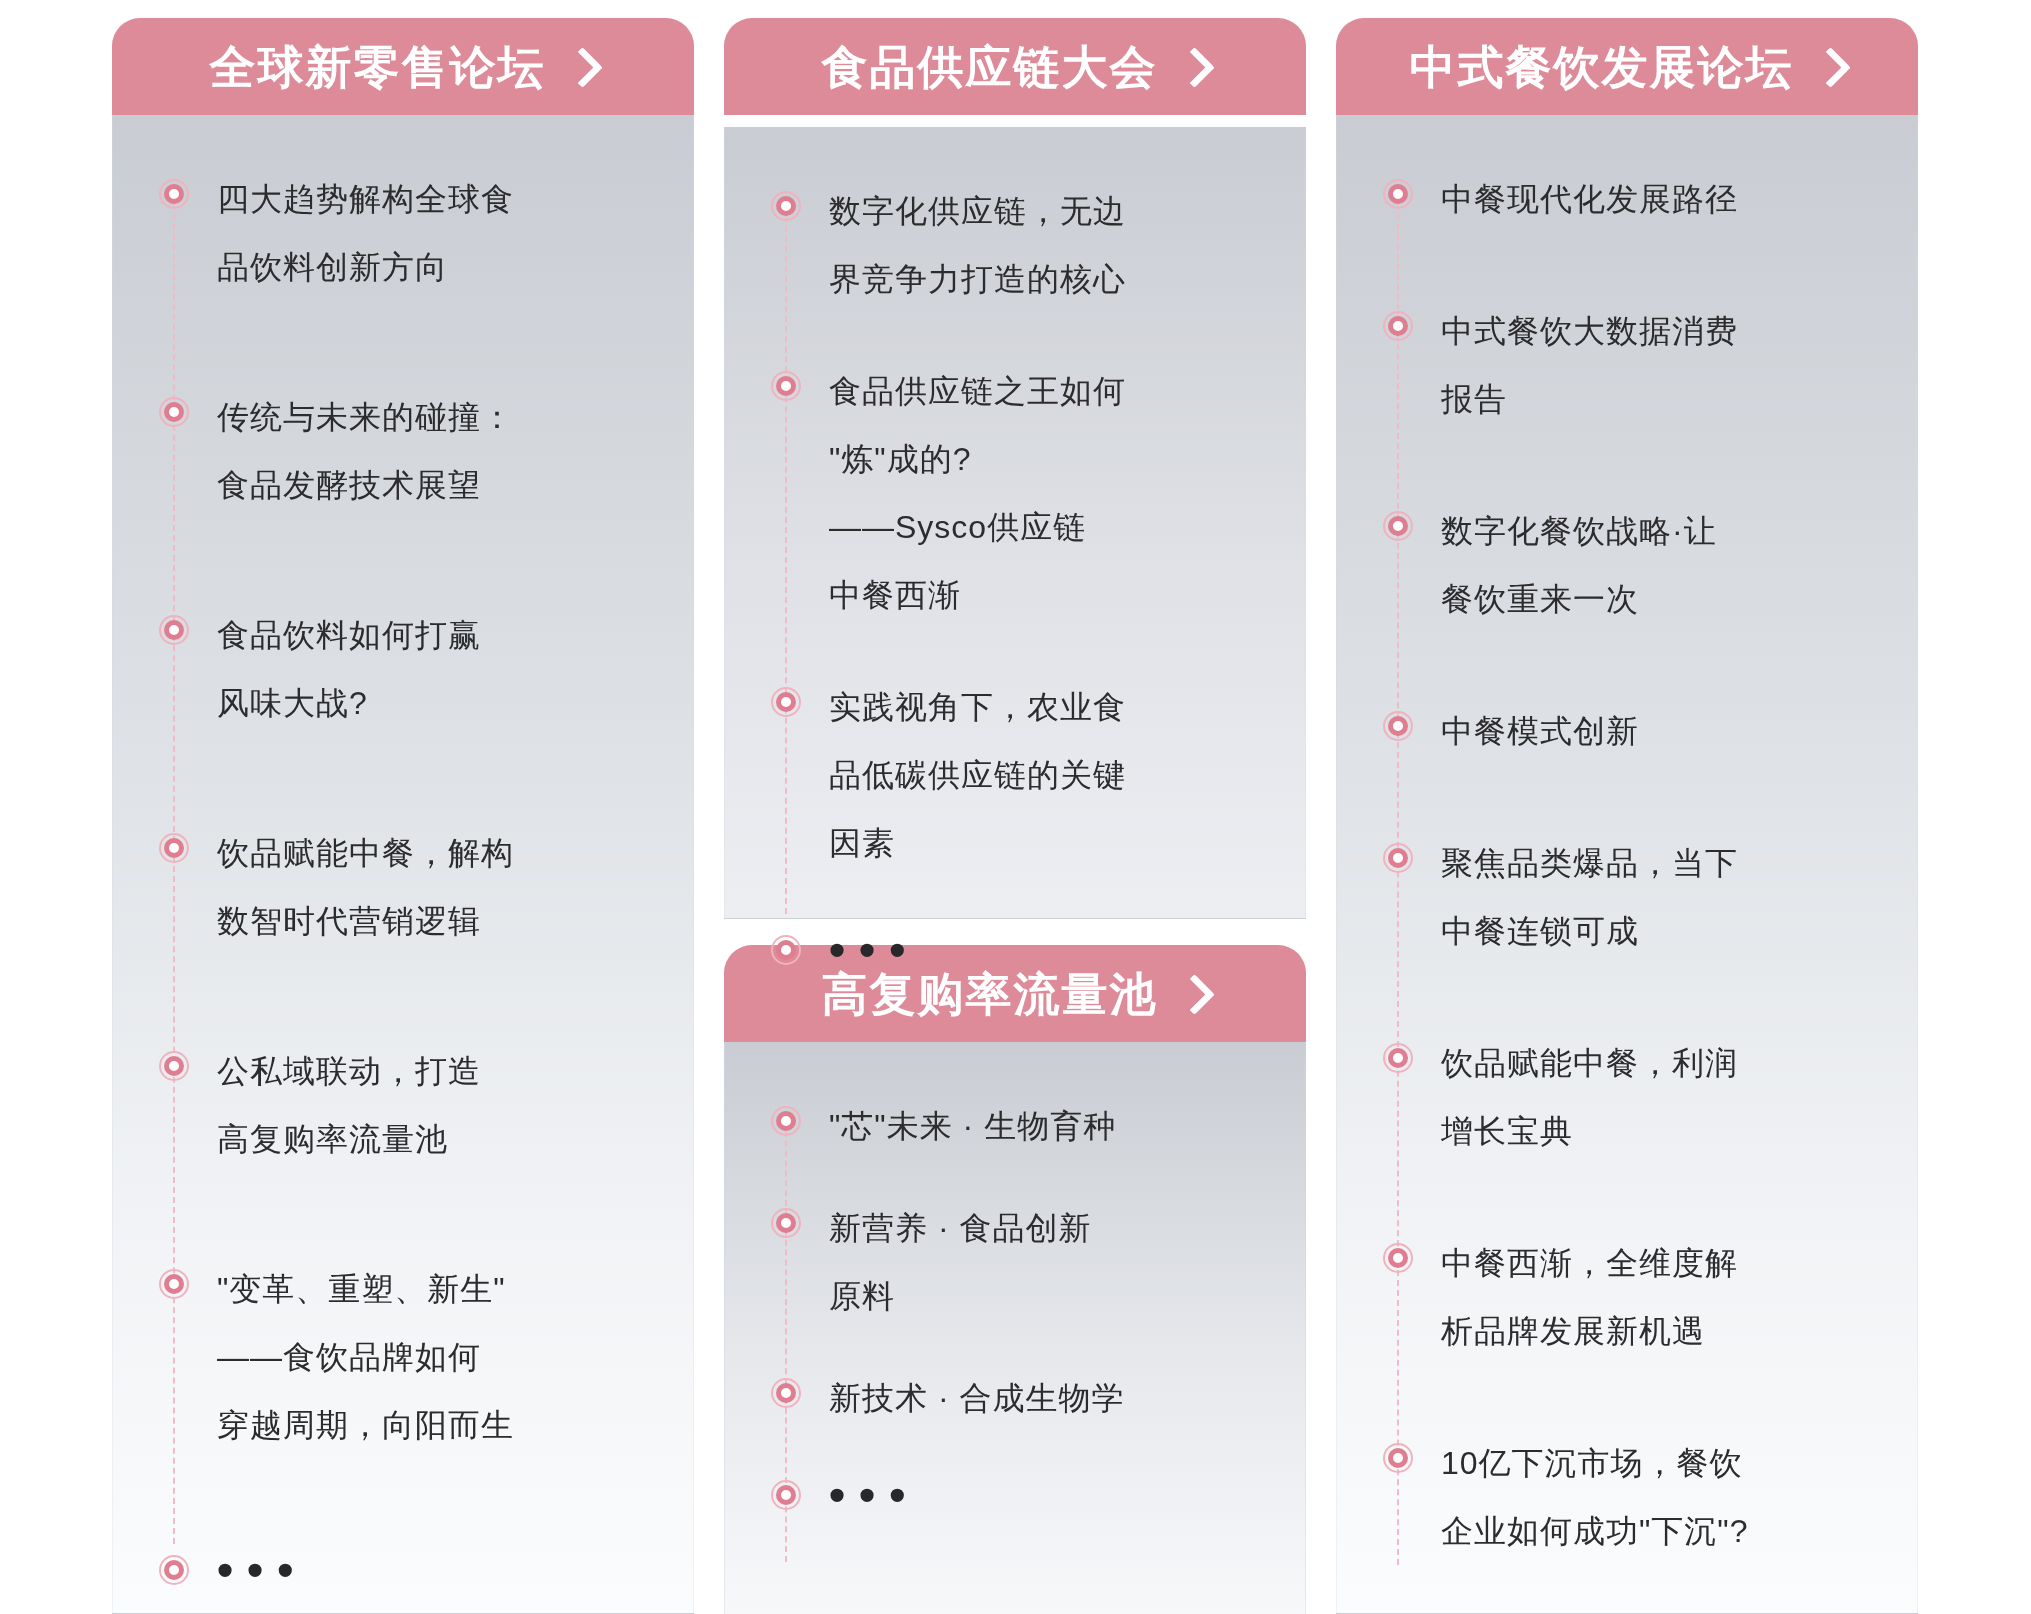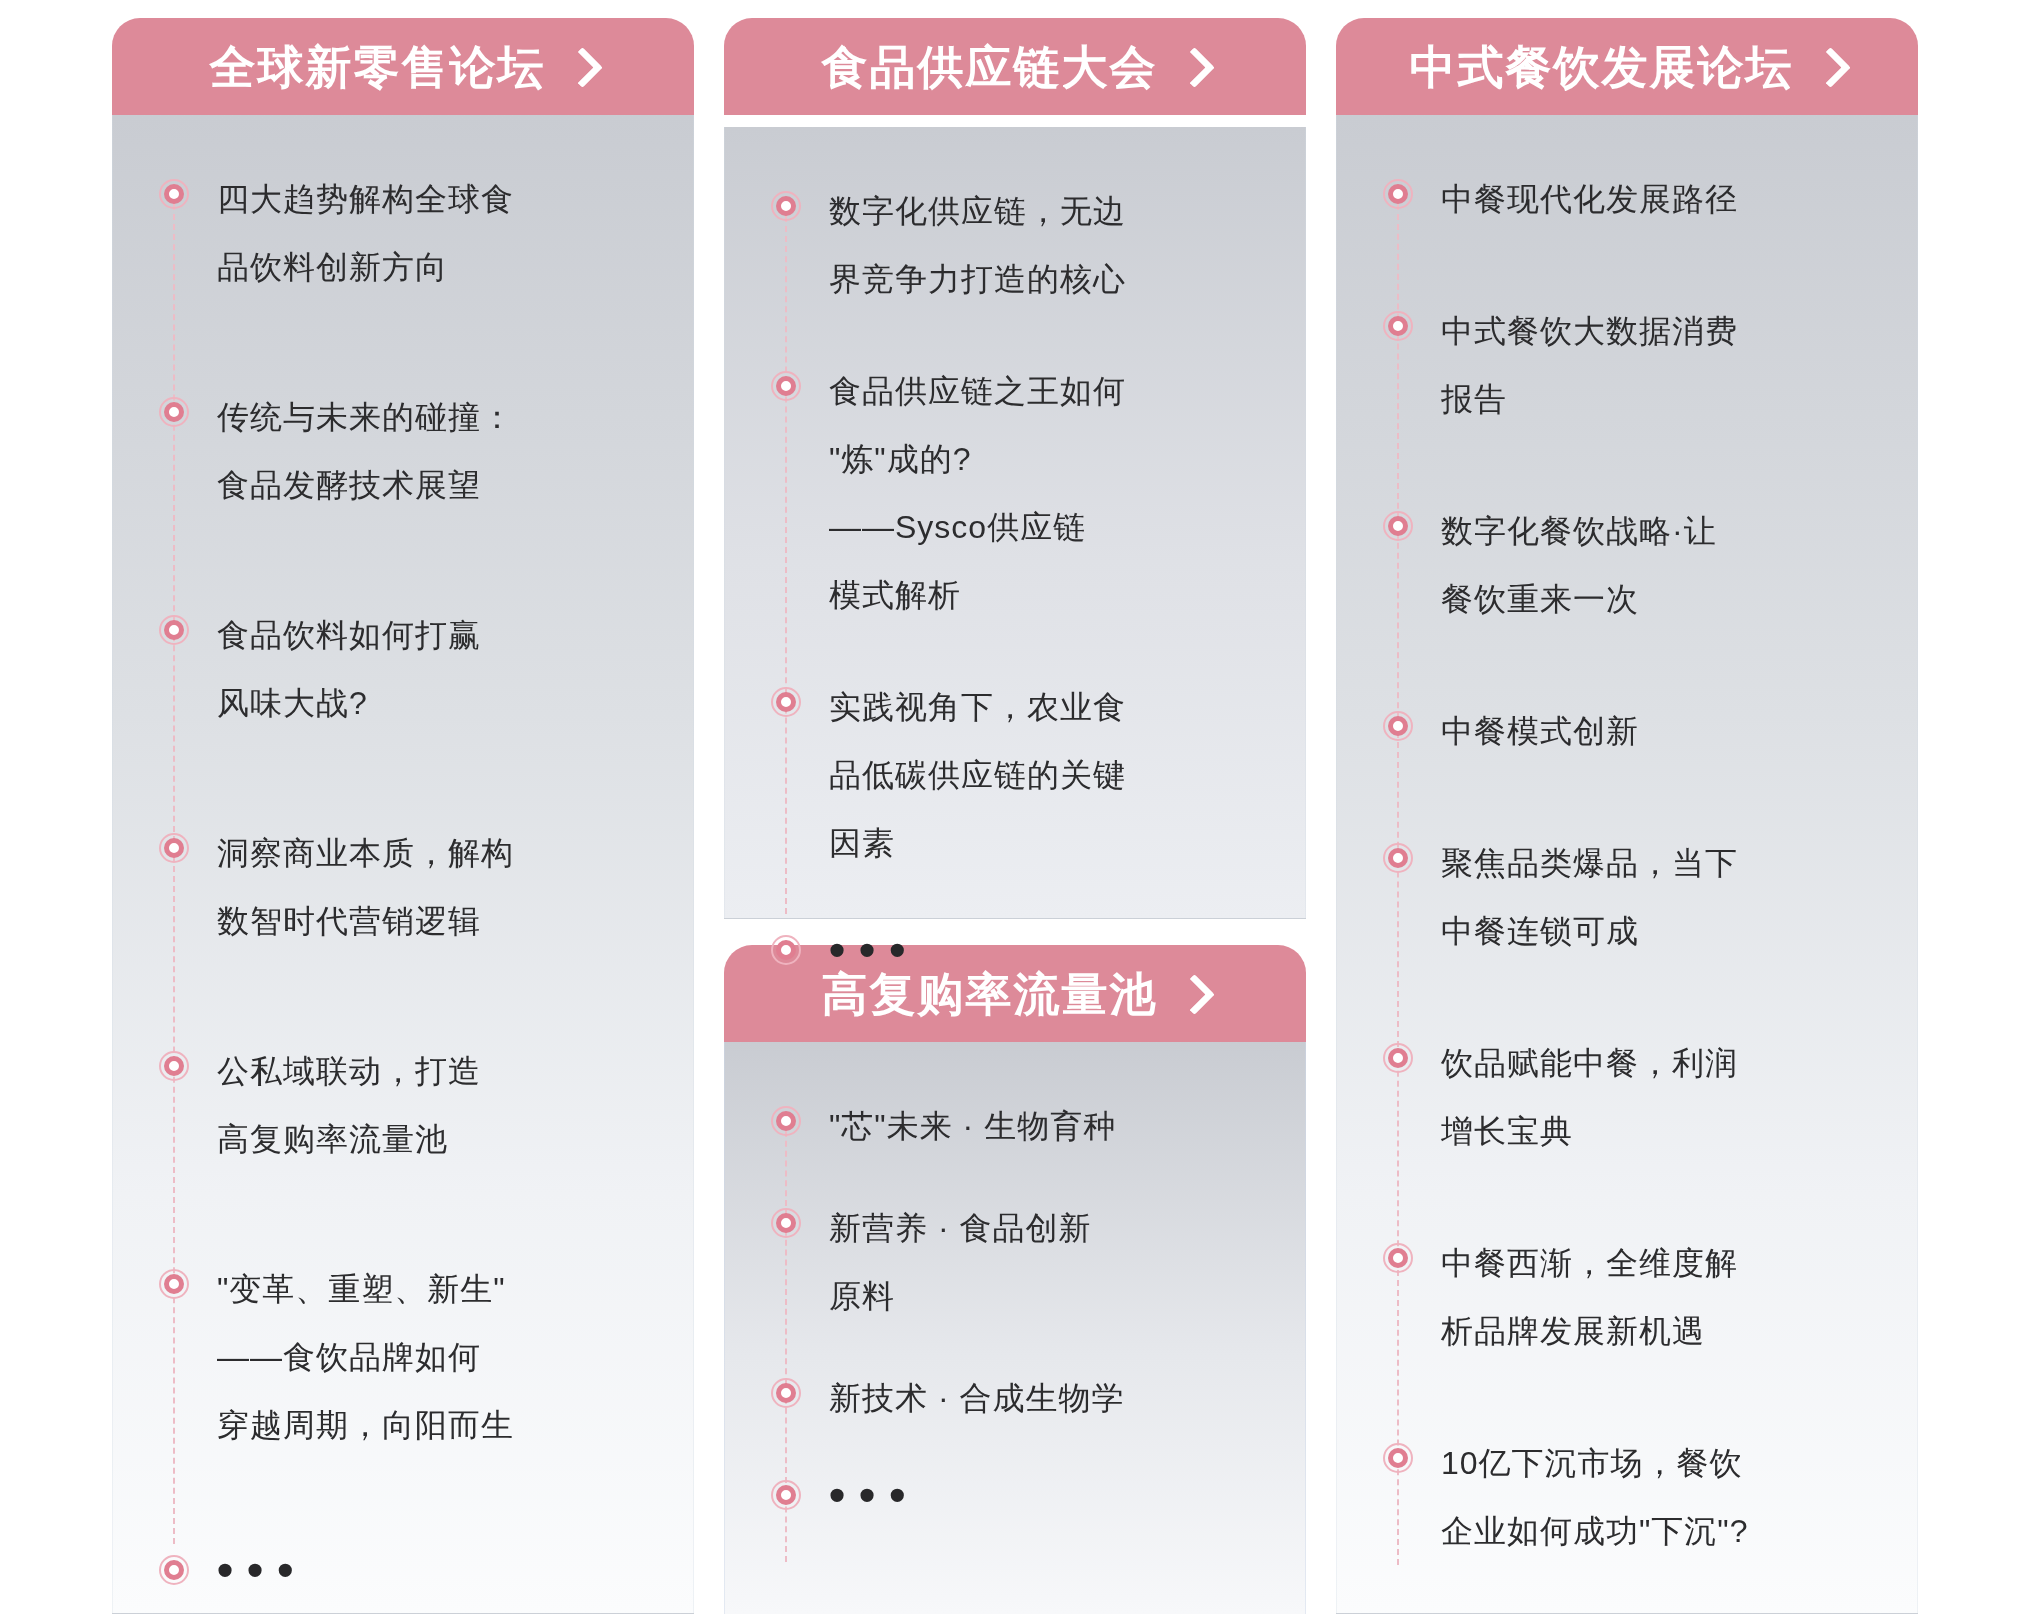--- a/index.html
+++ b/index.html
@@ -80,21 +80,21 @@
         <p>传统与未来的碰撞：
 食品发酵技术展望</p>
       </div>
       <div class="item">
         <span class="bullet"></span>
         <p>食品饮料如何打赢
 风味大战?</p>
       </div>
       <div class="item">
         <span class="bullet"></span>
-        <p>洞察商业本质，解构
+        <p>饮品赋能中餐，解构
 数智时代营销逻辑</p>
       </div>
       <div class="item">
         <span class="bullet"></span>
         <p>公私域联动，打造
 高复购率流量池</p>
       </div>
       <div class="item">
         <span class="bullet"></span>
         <p>"变革、重塑、新生"
@@ -119,21 +119,21 @@
         <div class="item">
           <span class="bullet"></span>
           <p>数字化供应链，无边
 界竞争力打造的核心</p>
         </div>
         <div class="item">
           <span class="bullet"></span>
           <p>食品供应链之王如何
 "炼"成的?
 ——Sysco供应链
-模式解析</p>
+中餐西渐</p>
         </div>
         <div class="item">
           <span class="bullet"></span>
           <p>实践视角下，农业食
 品低碳供应链的关键
 因素</p>
         </div>
         <div class="item ellipsis">
           <span class="bullet"></span>
           <p>•••</p>

